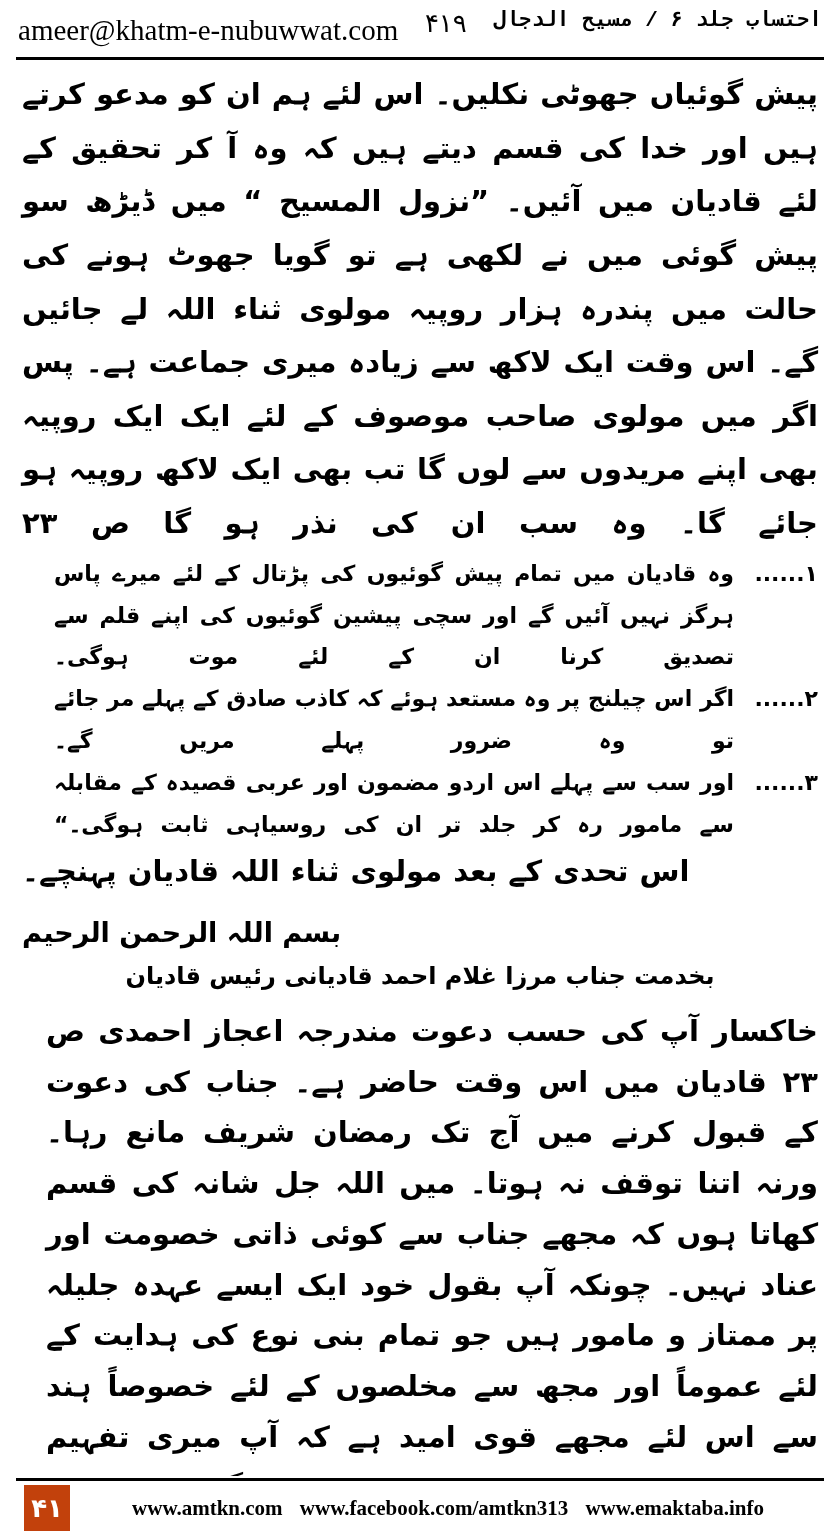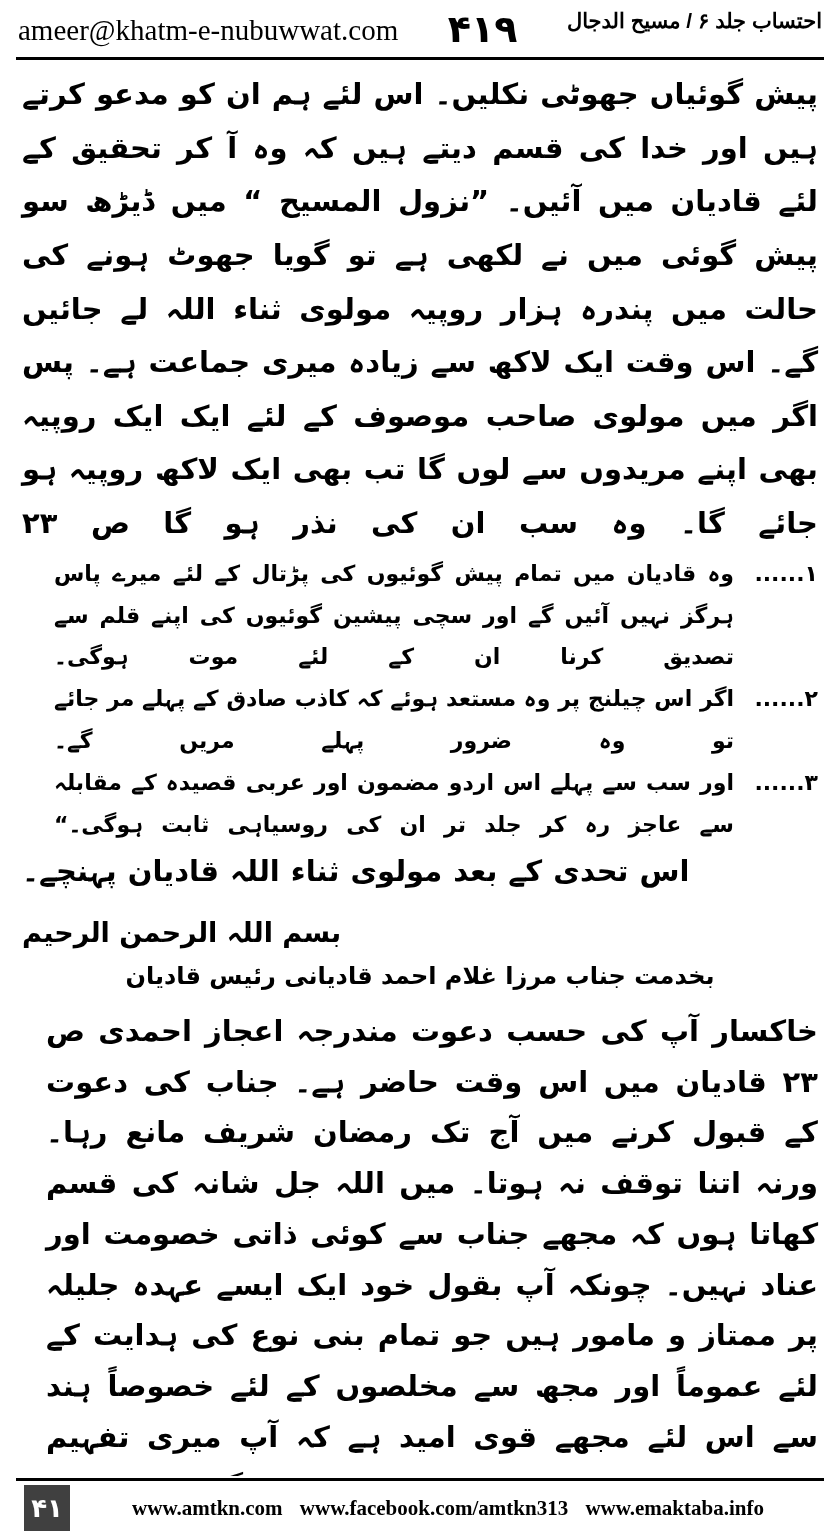--- a/index.html
+++ b/index.html
@@ -31,33 +31,33 @@
     padding: 6px 18px 0 18px;
     box-sizing: border-box;
   }
   .header-row {
     display: flex;
     align-items: flex-start;
     justify-content: space-between;
     direction: rtl;
   }
   .header-book {
-    font-family: Liberation Sans, sans-serif;
+    font-family: Liberation Mono, monospace;
     font-size: 21px;
     font-weight: bold;
     letter-spacing: -0.5px;
     direction: rtl;
     white-space: nowrap;
     line-height: 1.2;
     padding-top: 2px;
   }
   .header-page-no {
     font-family: "DejaVu Sans", sans-serif;
-    font-size: 38px;
-    font-weight: bold;
+    font-size: 26px;
+    font-weight: normal;
     direction: rtl;
     line-height: 1;
     padding-top: 4px;
   }
   .header-email {
     font-family: "Liberation Serif", serif;
     font-size: 29px;
     direction: ltr;
     white-space: nowrap;
     line-height: 1;
@@ -183,21 +183,21 @@
     position: absolute;
     left: 16px;
     right: 16px;
     top: 2px;
     height: 3px;
     background: #000;
   }
   .footer-badge {
     width: 46px;
     height: 46px;
-    background: #404040;
+    background: #c2410c;
     color: #fff;
     font-family: "DejaVu Sans", sans-serif;
     font-size: 26px;
     font-weight: bold;
     display: flex;
     align-items: center;
     justify-content: center;
     flex: 0 0 auto;
     margin-left: 10px;
   }
@@ -237,21 +237,21 @@
       <div class="num-text">وہ قادیان میں تمام پیش گوئیوں کی پڑتال کے لئے میرے پاس ہرگز نہیں آئیں گے اور سچی پیشین گوئیوں کی اپنے قلم سے تصدیق کرنا ان کے لئے موت ہوگی۔</div>
     </div>
 
     <div class="numbered">
       <div class="num-marker">۲......</div>
       <div class="num-text">اگر اس چیلنج پر وہ مستعد ہوئے کہ کاذب صادق کے پہلے مر جائے تو وہ ضرور پہلے مریں گے۔</div>
     </div>
 
     <div class="numbered">
       <div class="num-marker">۳......</div>
-      <div class="num-text">اور سب سے پہلے اس اردو مضمون اور عربی قصیدہ کے مقابلہ سے عاجز رہ کر جلد تر ان کی روسیاہی ثابت ہوگی۔“</div>
+      <div class="num-text">اور سب سے پہلے اس اردو مضمون اور عربی قصیدہ کے مقابلہ سے مامور رہ کر جلد تر ان کی روسیاہی ثابت ہوگی۔“</div>
     </div>
 
 
     <p class="para line-right">اس تحدی کے بعد مولوی ثناء اللہ قادیان پہنچے۔</p>
 
     <p class="basmala">بسم اللہ الرحمن الرحیم</p>
 
     <p class="addressee">بخدمت جناب مرزا غلام احمد قادیانی رئیس قادیان</p>
 
     <p class="para tight">خاکسار آپ کی حسب دعوت مندرجہ اعجاز احمدی ص ۲۳ قادیان میں اس وقت حاضر ہے۔ جناب کی دعوت کے قبول کرنے میں آج تک رمضان شریف مانع رہا۔ ورنہ اتنا توقف نہ ہوتا۔ میں اللہ جل شانہ کی قسم کھاتا ہوں کہ مجھے جناب سے کوئی ذاتی خصومت اور عناد نہیں۔ چونکہ آپ بقول خود ایک ایسے عہدہ جلیلہ پر ممتاز و مامور ہیں جو تمام بنی نوع کی ہدایت کے لئے عموماً اور مجھ سے مخلصوں کے لئے خصوصاً ہند سے اس لئے مجھے قوی امید ہے کہ آپ میری تفہیم میں کوئی دقیقہ باقی نہیں چھوڑیں گے اور حسب وعدہ خود مجھے اجازت بخشیں گے کہ میں مجمع میں آپ کی پیش گوئیوں کی نسبت اپنے خیالات ظاہر کروں۔ میں مکرر آپ کو اپنے اخلاص اور صعوبت سفر کی طرف توجہ دلا کر اسی عہدہ جلیلہ کا واسطہ دیتا ہوں کہ آپ مجھے ضرور ہی موقع دیں۔“</p>

